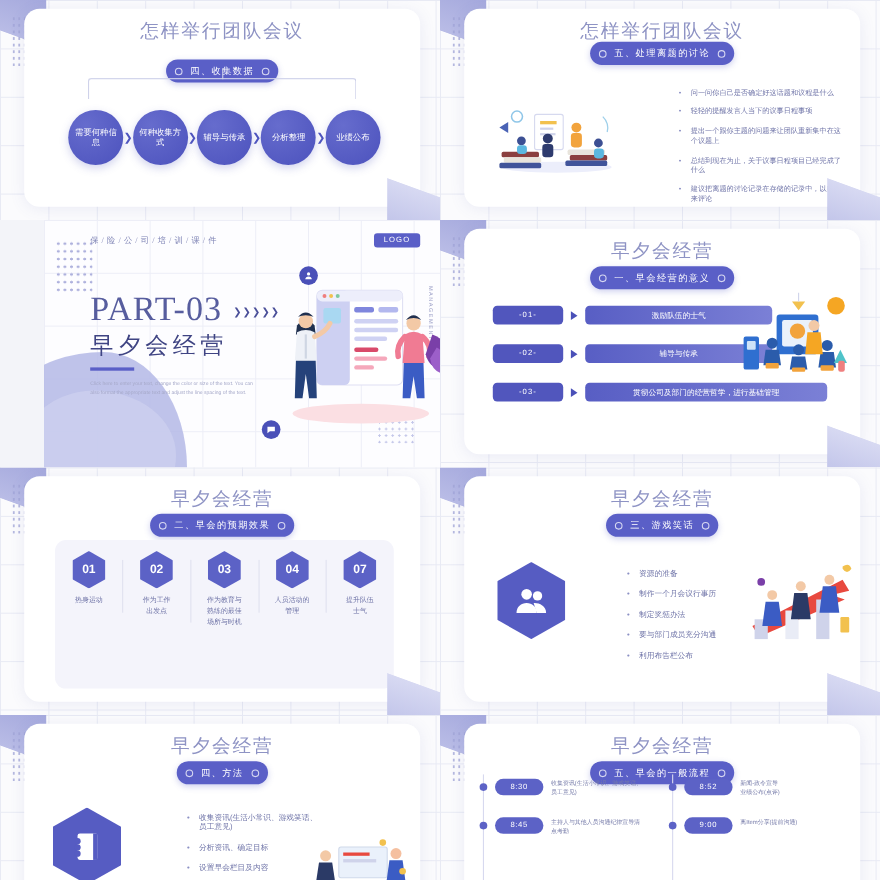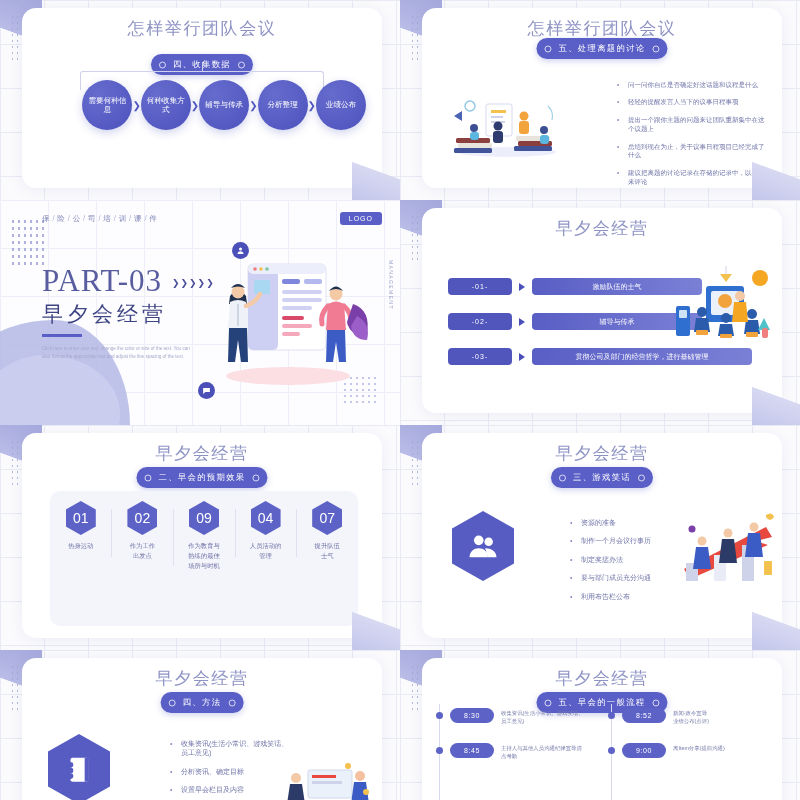--- a/index.html
+++ b/index.html
@@ -63,22 +63,22 @@
   .pill::before{left:8px;}
   .pill::after{right:8px;}
 
   
   .flow-bracket{
     position:absolute;left:58px;right:58px;top:63px;height:18px;
     border:1px solid #cfd2ea;border-bottom:none;border-radius:3px 3px 0 0;
   }
   .flow-stem{position:absolute;left:50%;top:54px;width:1px;height:10px;background:#cfd2ea;}
   .flow-row{
-    position:absolute;left:20px;right:16px;top:72px;
-    display:flex;align-items:center;justify-content:flex-end;
+    position:absolute;left:20px;right:16px;top:92px;
+    display:flex;align-items:center;justify-content:center;
   }
   .fcircle{
     width:50px;height:50px;border-radius:50%;
     background:radial-gradient(circle at 32% 28%,#666ccd,#4c52bd);
     color:#fff;display:flex;align-items:center;justify-content:center;
     text-align:center;line-height:1.25;font-size:7.6px;padding:4px;
     box-sizing:border-box;box-shadow:0 3px 8px rgba(76,82,189,.25);
   }
   .fchev{color:#4f55bf;font-size:10px;font-weight:bold;}
 
@@ -91,20 +91,21 @@
   .bul li::before{content:"•";position:absolute;left:0;color:#8b90c4;}
   .ill{position:absolute;pointer-events:none;}
 
   
   .cover{
     position:relative;overflow:hidden;background:#fdfdff;
     background-image:
       linear-gradient(#edeef7 1px, transparent 1px),
       linear-gradient(90deg,#edeef7 1px, transparent 1px);
     background-size:48px 48px,48px 48px;
+    margin-left:40px;
   }
   .cover-blob{
     position:absolute;left:-60px;bottom:-70px;width:190px;height:175px;
     background:#b4b8e6;opacity:.85;
     border-radius:60% 40% 55% 45%/55% 60% 40% 45%;
   }
   .cover-blob2{
     position:absolute;left:-30px;bottom:-60px;width:150px;height:130px;
     background:#cfd2f0;opacity:.7;
     border-radius:50% 50% 45% 55%/60% 45% 55% 40%;
@@ -176,23 +177,24 @@
   .hexrow{
     position:absolute;left:0;right:0;top:10px;bottom:6px;
     display:flex;justify-content:space-around;align-items:flex-start;
   }
   .hexcell{width:60px;text-align:center;position:relative;}
   .hexcell+.hexcell::before{
     content:"";position:absolute;left:-1px;top:8px;bottom:4px;width:1px;background:#e0e1ef;
   }
   .hex{
     width:30px;height:34px;margin:0 auto 6px;
-    background:#5c62c6;color:#fff;font-size:14px;
+    background:#5c62c6;color:#fff;font-size:11px;
     display:flex;align-items:center;justify-content:center;
     clip-path:polygon(50% 0,100% 25%,100% 75%,50% 100%,0 75%,0 25%);
+    font-weight:bold;
   }
   .hexlbl{font-size:6.3px;color:#6d72a6;line-height:1.55;}
 
   
   .bighex{
     position:absolute;width:62px;height:70px;
     background:#565cc2;display:flex;align-items:center;justify-content:center;
     clip-path:polygon(50% 0,100% 25%,100% 75%,50% 100%,0 75%,0 25%);
   }
   .bighex svg{width:34px;height:34px;fill:#fff;}
@@ -339,20 +341,21 @@
       <path d="M145 46 q18 6 14 30 q-16 4 -20-12z" fill="#7a3fa8"></path>
       <path d="M149 58 q14 8 10 24 q-14 0 -16-14z" fill="#9c5fc9"></path>
     </svg>
   </div>
 
   <div class="slide">
     <div class="corner-tri"></div>
     <div class="dots"></div>
     <div class="card">
       <div class="slide-title">早夕会经营</div>
+      <div class="pill" style="top:34px">一、早会经营的意义</div>
       <div class="nrow" style="left:26px;top:70px">
         <div class="nbadge">-01-</div>
         <div class="ntri"></div>
         <div class="nbar" style="width:150px">激励队伍的士气</div>
       </div>
       <div class="nrow" style="left:26px;top:105px">
         <div class="nbadge">-02-</div>
         <div class="ntri"></div>
         <div class="nbar" style="width:150px">辅导与传承</div>
       </div>
@@ -403,21 +406,21 @@
         <div class="hexrow">
           <div class="hexcell">
             <div class="hex">01</div>
             <div class="hexlbl">热身运动</div>
           </div>
           <div class="hexcell">
             <div class="hex">02</div>
             <div class="hexlbl">作为工作<br>出发点</div>
           </div>
           <div class="hexcell">
-            <div class="hex">09</div>
+            <div class="hex">03</div>
             <div class="hexlbl">作为教育与<br>熟练的最佳<br>场所与时机</div>
           </div>
           <div class="hexcell">
             <div class="hex">04</div>
             <div class="hexlbl">人员活动的<br>管理</div>
           </div>
           <div class="hexcell">
             <div class="hex">07</div>
             <div class="hexlbl">提升队伍<br>士气</div>
           </div>

